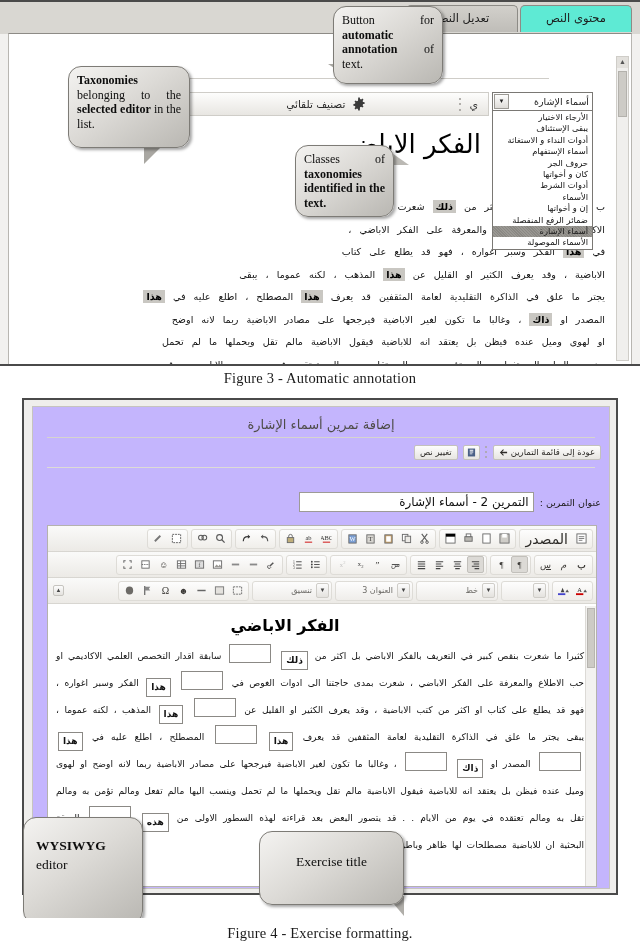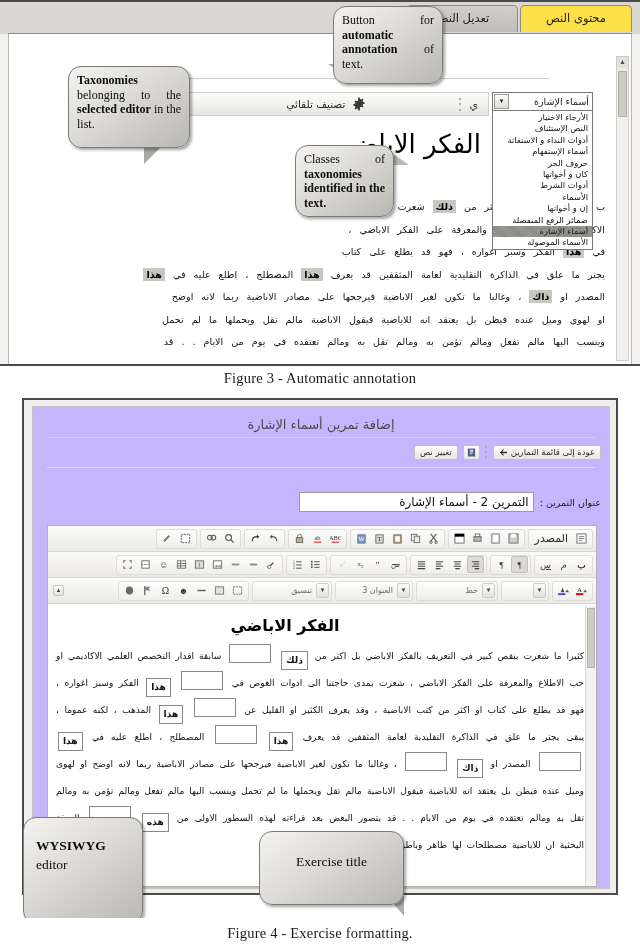--- a/index.html
+++ b/index.html
@@ -49,21 +49,21 @@
     font-family:"DejaVu Sans", sans-serif;
     font-size:11.5px;
     color:#1b1b1b;
     direction:rtl;
     text-align:center;
     line-height:25px;
     padding:0 10px;
   }
   #tab-content{
     right:8px;width:112px;
-    background:#fde047;
+    background:#5eead4;
     border-color:#8d8b86;
     z-index:4;
   }
   #tab-edit{
     right:122px;width:112px;
     background:linear-gradient(#d2d0cb,#bfbdb8);
     z-index:3;
   }
   #f3-body{
     position:absolute;left:8px;top:31px;width:624px;height:332px;
@@ -251,21 +251,21 @@
     padding:1px 2px;gap:1px;height:20px;box-sizing:border-box;
   }
   .tb-btn{
     width:17px;height:17px;box-sizing:border-box;
     display:flex;align-items:center;justify-content:center;
     font-size:9px;color:#3b3936;
     border:1px solid transparent;border-radius:2px;
   }
   .tb-btn.on{background:#dcdad6;border-color:#c2c0bb;}
   .tb-text{
-    font-family:"DejaVu Sans", sans-serif;font-size:11px;
+    font-family:"DejaVu Sans", sans-serif;font-size:14px;
     direction:rtl;color:#2d2b28;padding:0 4px;white-space:nowrap;
   }
   .tb-combo{
     display:flex;flex-direction:row-reverse;align-items:center;
     background:linear-gradient(#fdfdfd,#efedea);
     border:1px solid #dedcd7;border-radius:3px;
     height:20px;box-sizing:border-box;padding:0 2px;gap:4px;
   }
   .tb-combo .lbl{
     font-family:"DejaVu Sans", sans-serif;font-size:8px;color:#6c6a66;
@@ -424,39 +424,40 @@
       <span id="auto-classify-label">تصنيف تلقائي</span>
     </div>
 
     <div id="f3-combo">
       <div class="btn">▼</div>
       <div class="sel">أسماء الإشارة</div>
     </div>
 
     <div id="f3-list">
       <div class="opt">الأرجاء الاختيار</div>
-      <div class="opt">النص الإستئناف</div>
+      <div class="opt">يبقى الإستئناف</div>
       <div class="opt">أدوات النداء و الاستغاثة</div>
       <div class="opt">أسماء الإستفهام</div>
       <div class="opt">حروف الجر</div>
       <div class="opt">كان و أخواتها</div>
       <div class="opt">أدوات الشرط</div>
       <div class="opt">الأسماء</div>
       <div class="opt">إن و أخواتها</div>
       <div class="opt">ضمائر الرفع المنفصلة</div>
       <div class="opt selected">أسماء الإشارة</div>
       <div class="opt">الأسماء الموصولة</div>
     </div>
 
     <div id="f3-doc-title">الفكر الاباضي</div>
 
     <div id="f3-text">
         <div>ب بالفكر الاباضي بل اكثر من <span class="hl">ذلك</span> شعرت بما يشعر به</div>
         <div>الاكاديمي او حب الاطلاع والمعرفة على الفكر الاباضي ،</div>
         <div>في <span class="hl">هذا</span> الفكر وسبر اغواره ، فهو قد يطلع على كتاب</div>
+        <div>الاباضية ، وقد يعرف الكثير او القليل عن <span class="hl">هذا</span> المذهب ، لكنه عموما ، يبقى</div>
         <div>يجتر ما علق في الذاكرة التقليدية لعامة المثقفين قد يعرف <span class="hl">هذا</span> المصطلح ، اطلع عليه في <span class="hl">هذا</span></div>
         <div>المصدر او <span class="hl">ذاك</span> ، وغالبا ما تكون لغير الاباضية فيرجحها على مصادر الاباضية ربما لانه اوضح</div>
         <div>او لهوى وميل عنده فيظن بل يعتقد انه للاباضية فيقول الاباضية مالم تقل ويحملها ما لم تحمل</div>
         <div>وينسب اليها مالم تفعل ومالم تؤمن به ومالم تقل به ومالم تعتقده في يوم من الايام .  . قد</div>
       </div>
   </div>
 
   <div class="tail" id="co-button-tail"></div>
   <div class="callout" id="co-button">
     <div class="txt">Button for <b>automatic annotation</b> of text.</div>

